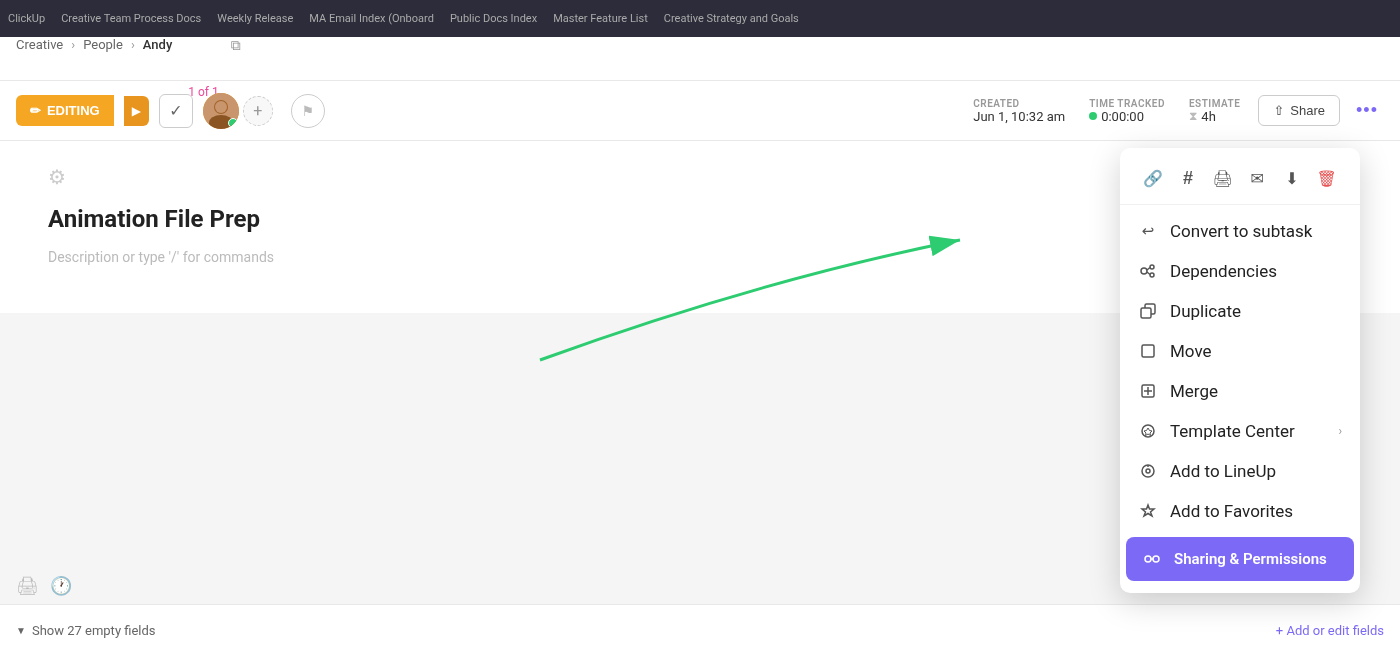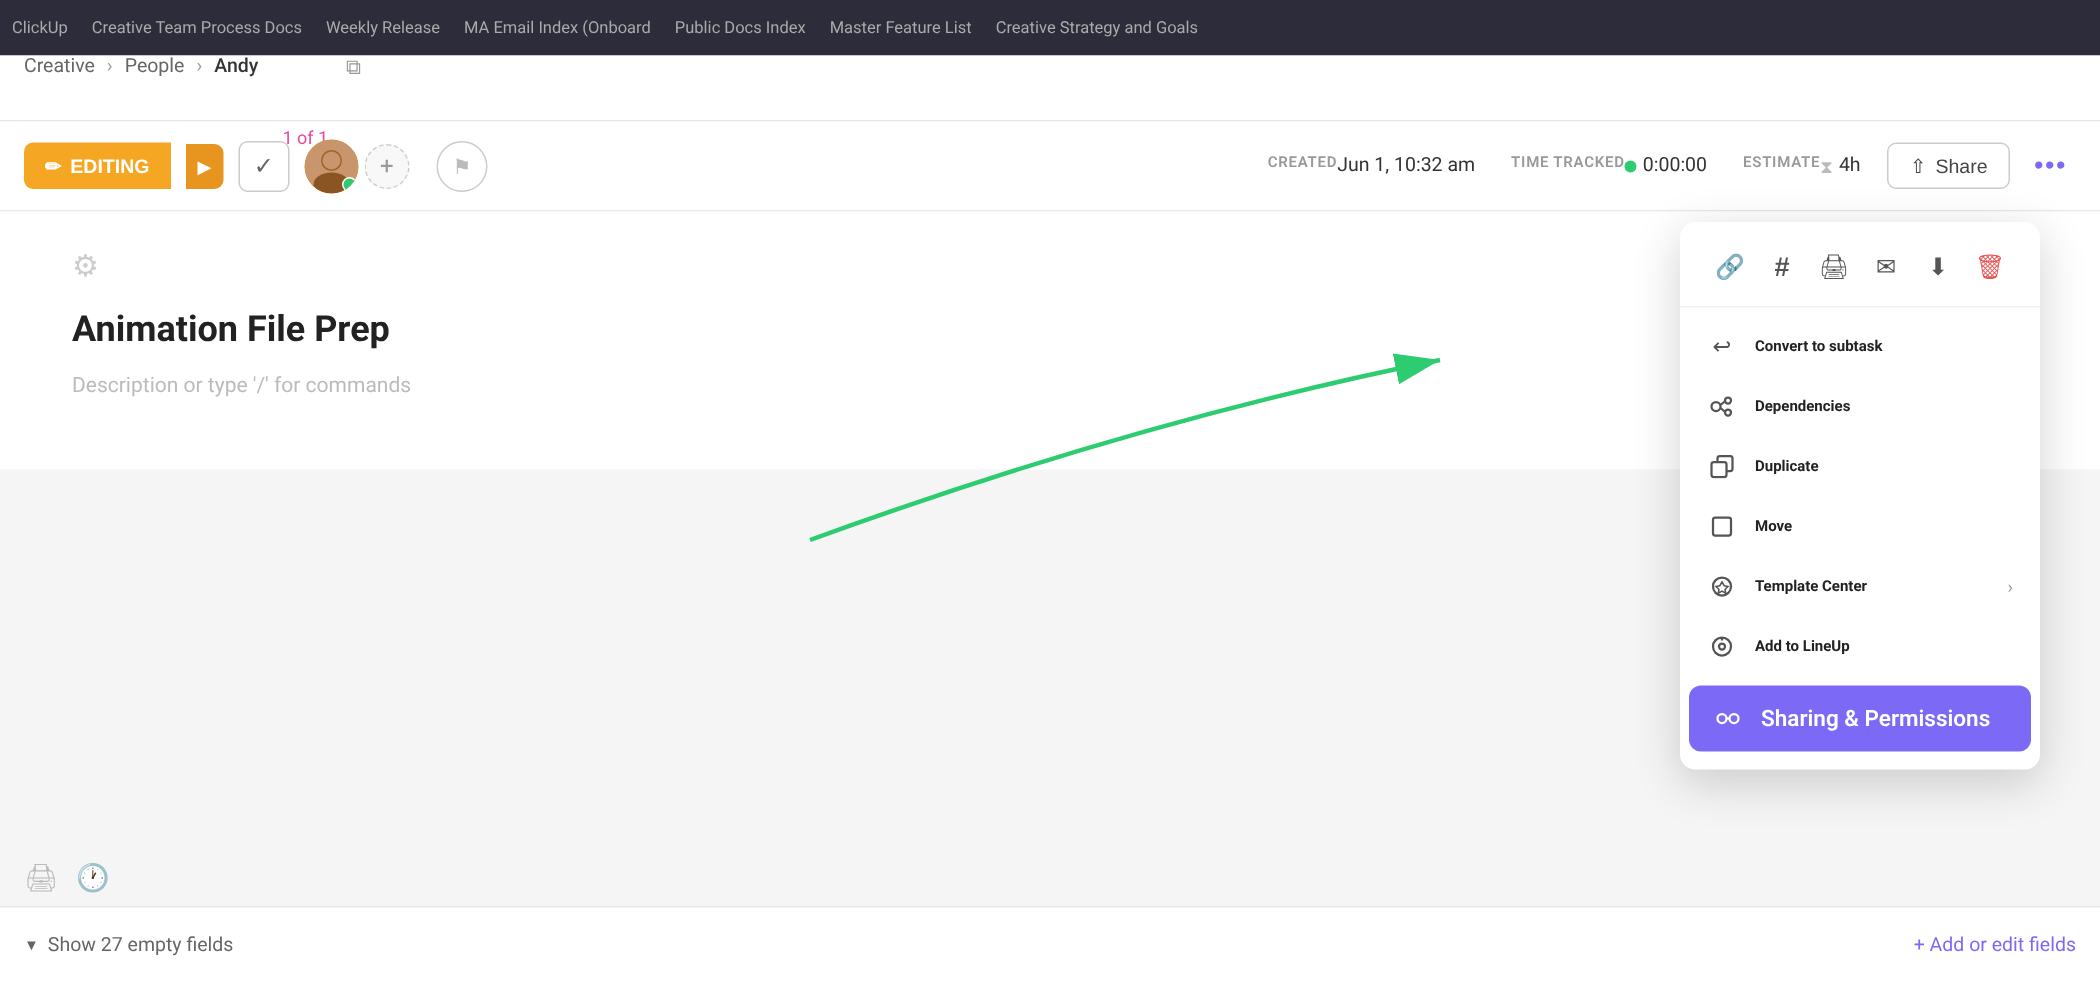--- a/index.html
+++ b/index.html
@@ -193,21 +193,21 @@
     }
 
     .meta-section {
       display: flex;
       align-items: flex-start;
       gap: 24px;
       padding: 4px 8px;
     }
     .meta-item {
       display: flex;
-      flex-direction: row;
+      flex-direction: column;
     }
     .meta-label {
       font-size: 10px;
       color: #999;
       text-transform: uppercase;
       letter-spacing: 0.5px;
       font-weight: 600;
     }
     .meta-value {
       font-size: 13px;
@@ -359,22 +359,21 @@
       display: flex;
       align-items: center;
       justify-content: center;
       color: #555;
       font-size: 15px;
       flex-shrink: 0;
     }
 
     .dropdown-item-label {
       flex: 1;
-      font-size: 10px;
-      font-weight: bold;
+      font-size: 17px;
     }
 
     .dropdown-item-chevron {
       color: #999;
       font-size: 12px;
     }
 
     
     .dropdown-item.sharing {
       background: #7c6af7;
@@ -566,20 +565,30 @@
 
     <div class="dropdown-item">
       <span class="dropdown-item-icon">
         <svg width="16" height="16" viewBox="0 0 16 16" fill="none">
           <rect x="2" y="2" width="12" height="12" rx="1.5" stroke="#555" stroke-width="1.5"></rect>
         </svg>
       </span>
       <span class="dropdown-item-label">Move</span>
     </div>
 
+    <div class="dropdown-item">
+      <span class="dropdown-item-icon">
+        <svg width="16" height="16" viewBox="0 0 16 16" fill="none">
+          <rect x="2" y="2" width="12" height="12" rx="1.5" stroke="#555" stroke-width="1.5"></rect>
+          <line x1="8" y1="4" x2="8" y2="12" stroke="#555" stroke-width="1.5"></line>
+          <line x1="4" y1="8" x2="12" y2="8" stroke="#555" stroke-width="1.5"></line>
+        </svg>
+      </span>
+      <span class="dropdown-item-label">Merge</span>
+    </div>
 
     <div class="dropdown-item">
       <span class="dropdown-item-icon">
         <svg width="16" height="16" viewBox="0 0 16 16" fill="none">
           <circle cx="8" cy="8" r="6" stroke="#555" stroke-width="1.5"></circle>
           <path d="M8 5 L9.5 7.5 L12 8 L10 10 L10.5 12.5 L8 11 L5.5 12.5 L6 10 L4 8 L6.5 7.5 Z" stroke="#555" stroke-width="1" fill="none"></path>
         </svg>
       </span>
       <span class="dropdown-item-label">Template Center</span>
       <span class="dropdown-item-chevron">›</span>
@@ -590,20 +599,28 @@
       <span class="dropdown-item-icon">
         <svg width="16" height="16" viewBox="0 0 16 16" fill="none">
           <circle cx="8" cy="8" r="6" stroke="#555" stroke-width="1.5"></circle>
           <circle cx="8" cy="8" r="2" stroke="#555" stroke-width="1.5"></circle>
           <line x1="8" y1="2" x2="8" y2="4" stroke="#555" stroke-width="1.5"></line>
         </svg>
       </span>
       <span class="dropdown-item-label">Add to LineUp</span>
     </div>
 
+    <div class="dropdown-item">
+      <span class="dropdown-item-icon">
+        <svg width="16" height="16" viewBox="0 0 16 16" fill="none">
+          <path d="M8 2 L9.5 6 L14 6 L10.5 9 L12 13 L8 10.5 L4 13 L5.5 9 L2 6 L6.5 6 Z" stroke="#555" stroke-width="1.5" fill="none"></path>
+        </svg>
+      </span>
+      <span class="dropdown-item-label">Add to Favorites</span>
+    </div>
 
     <div class="dropdown-item sharing">
       <span class="dropdown-item-icon">
         <svg width="18" height="18" viewBox="0 0 18 18" fill="none">
           <circle cx="5" cy="9" r="3" stroke="#fff" stroke-width="1.5"></circle>
           <circle cx="13" cy="9" r="3" stroke="#fff" stroke-width="1.5"></circle>
           <line x1="8" y1="9" x2="10" y2="9" stroke="#fff" stroke-width="1.5"></line>
         </svg>
       </span>
       <span class="dropdown-item-label">Sharing &amp; Permissions</span>

